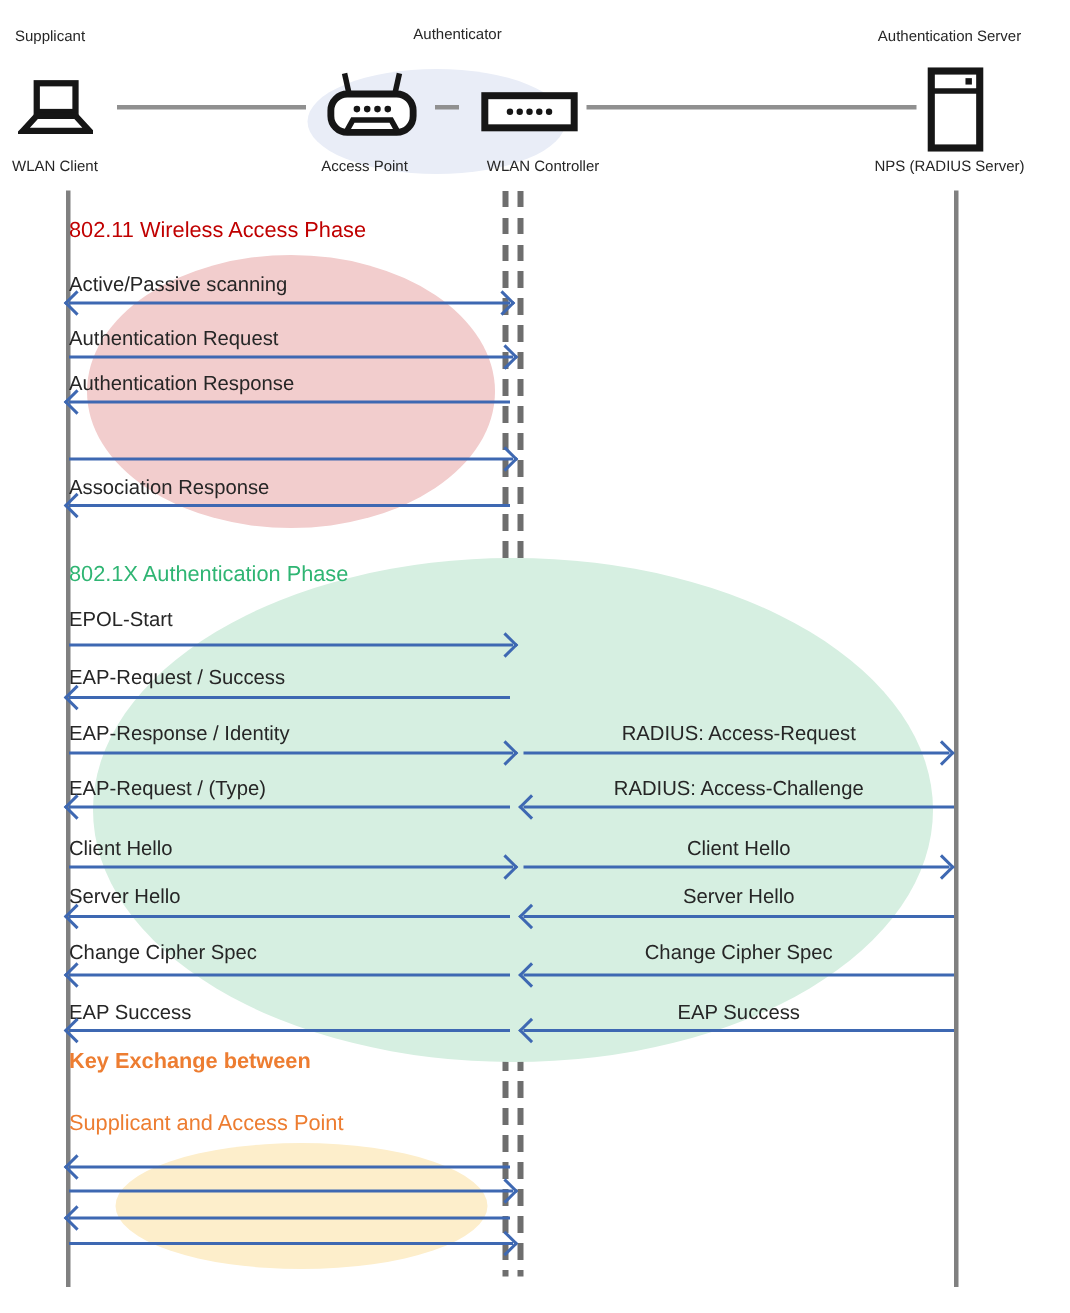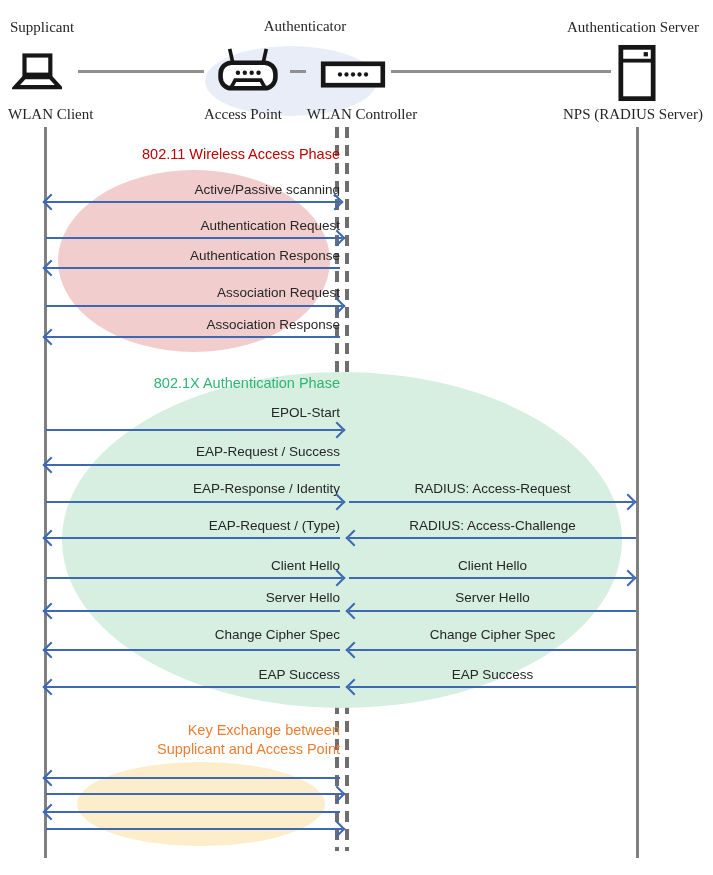--- a/index.html
+++ b/index.html
@@ -1,35 +1,35 @@
 <!DOCTYPE html>
 <html><head>
 <meta charset="utf-8">
 <style>
   html,body{margin:0;padding:0;background:#fff;}
   .stage{position:relative;width:713px;height:875px;background:#fff;overflow:hidden;
          font-family:"Liberation Sans",sans-serif;color:#262626;}
   .abs{position:absolute;}
-  .hdr{font-size:15px;color:#262626;white-space:nowrap;font-family:Liberation Serif, serif;}
+  .hdr{font-size:10px;color:#262626;white-space:nowrap;}
   .ctr{text-align:center;}
   
   .ell{position:absolute;border-radius:50%;}
   .ell-auth{left:205px;top:46px;width:172px;height:70px;background:#E9EDF7;}
   .ell-p1{left:58px;top:170px;width:272px;height:182px;background:#F2CDCD;}
   .ell-p2{left:62px;top:372px;width:560px;height:336px;background:#D6EFE1;}
   .ell-p3{left:77px;top:762px;width:248px;height:84px;background:#FDEECB;}
   
   .life{position:absolute;top:127px;width:3px;height:731px;background:#808080;}
   .dashline{position:absolute;top:127px;width:4px;height:724px;
     background:repeating-linear-gradient(to bottom,#6E6E6E 0 11px,transparent 11px 18px);}
   
   .conn{position:absolute;top:70px;height:3px;background:#909090;}
   
   .lbl{position:absolute;font-size:13.5px;white-space:nowrap;}
-  .lane-l{left:46px;width:294px;text-align:right;}
+  .lane-l{left:46px;width:294px;text-align:left;}
   .lane-r{left:349px;width:287px;text-align:center;}
   .ptitle{position:absolute;font-size:14.5px;white-space:nowrap;}
   .t-red{color:#C00000;}
   .t-green{color:#2FB573;}
   .t-orange{color:#ED7D31;}
   
   .arrow{position:absolute;height:0;border-top:2px solid #3E68B2;}
   .hd{position:absolute;width:10px;height:10px;display:block;}
   .hl{left:-1px;top:-7px;border-left:2px solid #3E68B2;border-bottom:2px solid #3E68B2;transform:rotate(45deg);}
   .hr{right:-1px;top:-7px;border-right:2px solid #3E68B2;border-top:2px solid #3E68B2;transform:rotate(45deg);}
@@ -111,21 +111,20 @@
   <div class="lbl lane-l" style="top:218px;">Authentication Request</div>
   <div class="arrow" style="left:46px;top:237px;width:296px;">
       <i class="hd hr"></i>
     </div>
 
   <div class="lbl lane-l" style="top:248px;">Authentication Response</div>
   <div class="arrow" style="left:46px;top:267px;width:294px;">
       <i class="hd hl"></i>
     </div>
 
-  <div class="lbl lane-l" style="top:285px;">Association Request</div>
   <div class="arrow" style="left:46px;top:305px;width:296px;">
       <i class="hd hr"></i>
     </div>
 
   <div class="lbl lane-l" style="top:317px;">Association Response</div>
   <div class="arrow" style="left:46px;top:336px;width:294px;">
       <i class="hd hl"></i>
     </div>
 
   <div class="ell ell-p2"></div>
@@ -189,21 +188,21 @@
   <div class="lbl lane-l" style="top:667px;">EAP Success</div>
   <div class="arrow" style="left:46px;top:686px;width:294px;">
       <i class="hd hl"></i>
     </div>
   <div class="lbl lane-r" style="top:667px;">EAP Success</div>
   <div class="arrow" style="left:349px;top:686px;width:287px;">
       <i class="hd hl"></i>
     </div>
 
   <div class="ell ell-p3"></div>
-  <div class="ptitle t-orange lane-l ctr" style="top:722px;">Key Exchange between</div>
+  <div class="ptitle t-orange lane-l ctr" style="top:700px;font-weight:bold;">Key Exchange between</div>
   <div class="ptitle t-orange lane-l ctr" style="top:741px;">Supplicant and Access Point</div>
 
   <div class="arrow" style="left:46px;top:777px;width:294px;">
       <i class="hd hl"></i>
     </div>
   <div class="arrow" style="left:46px;top:793px;width:296px;">
       <i class="hd hr"></i>
     </div>
   <div class="arrow" style="left:46px;top:811px;width:294px;">
       <i class="hd hl"></i>

